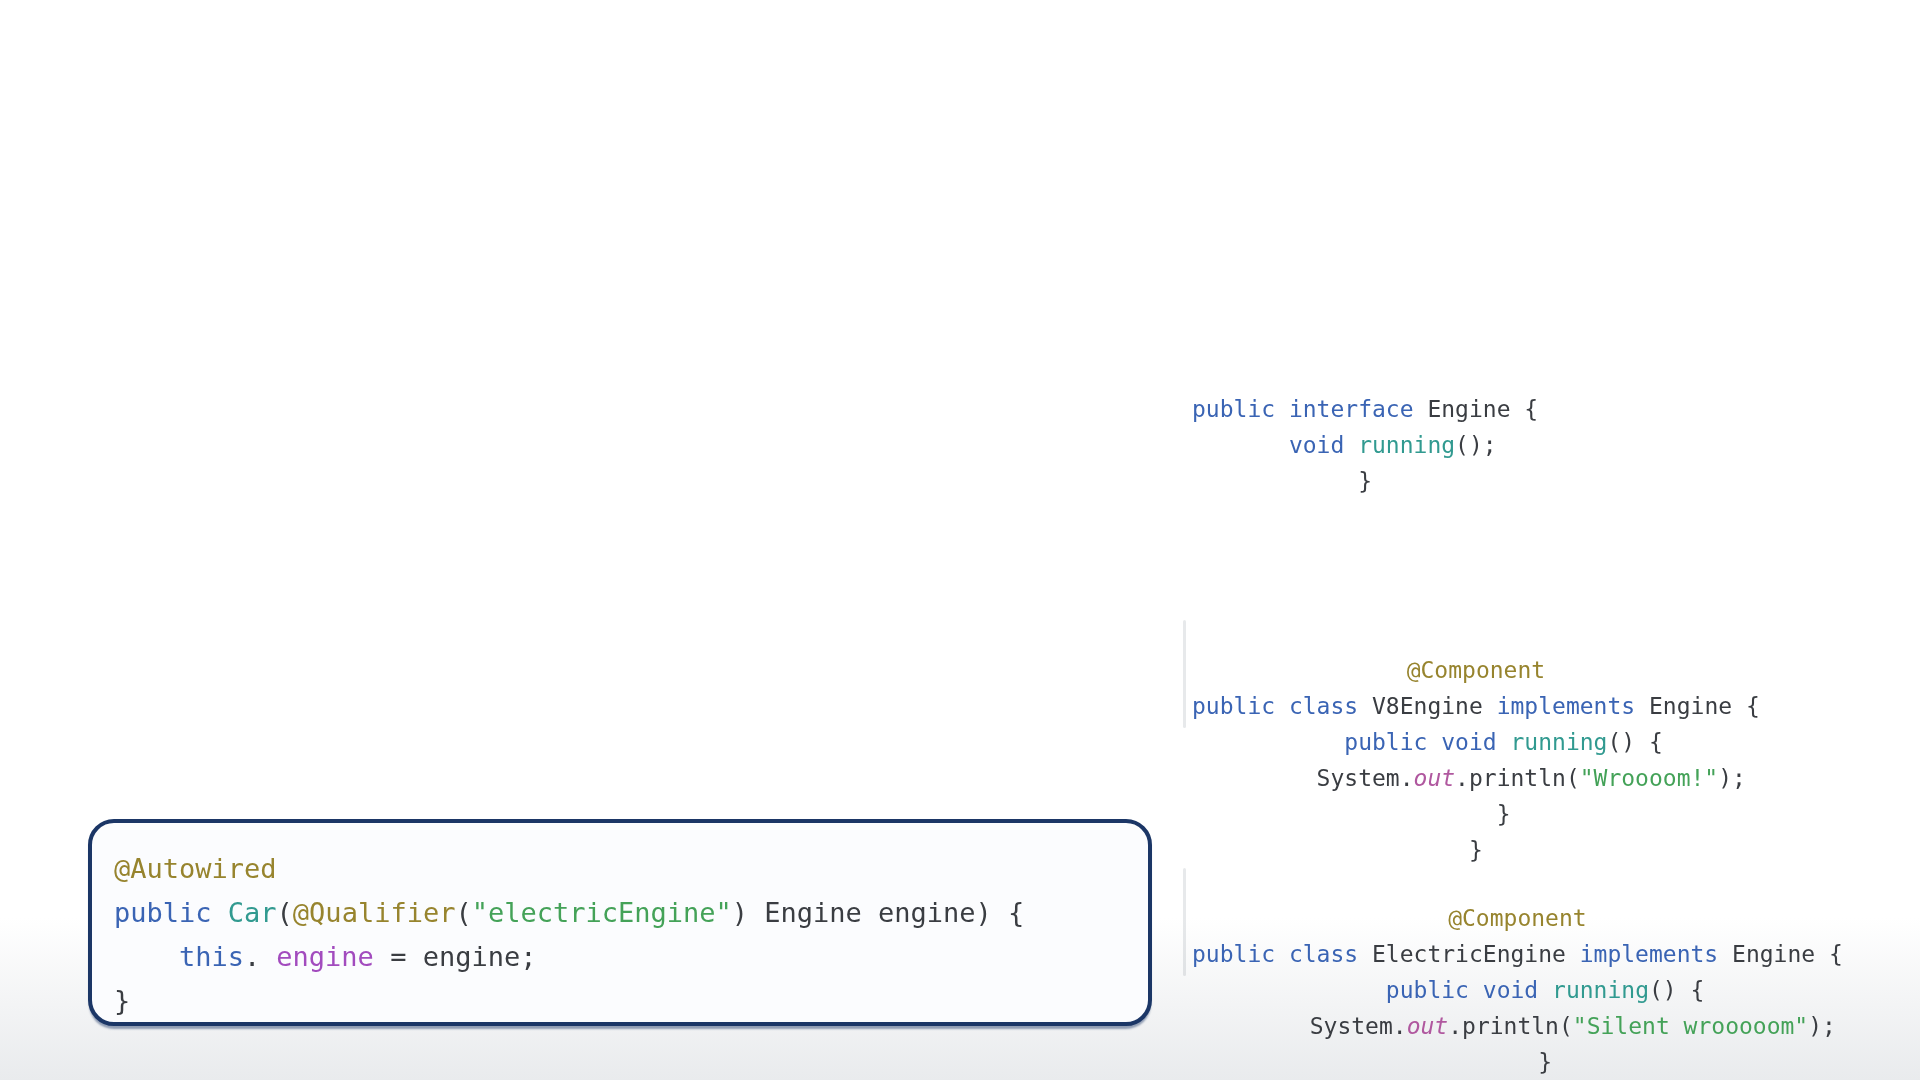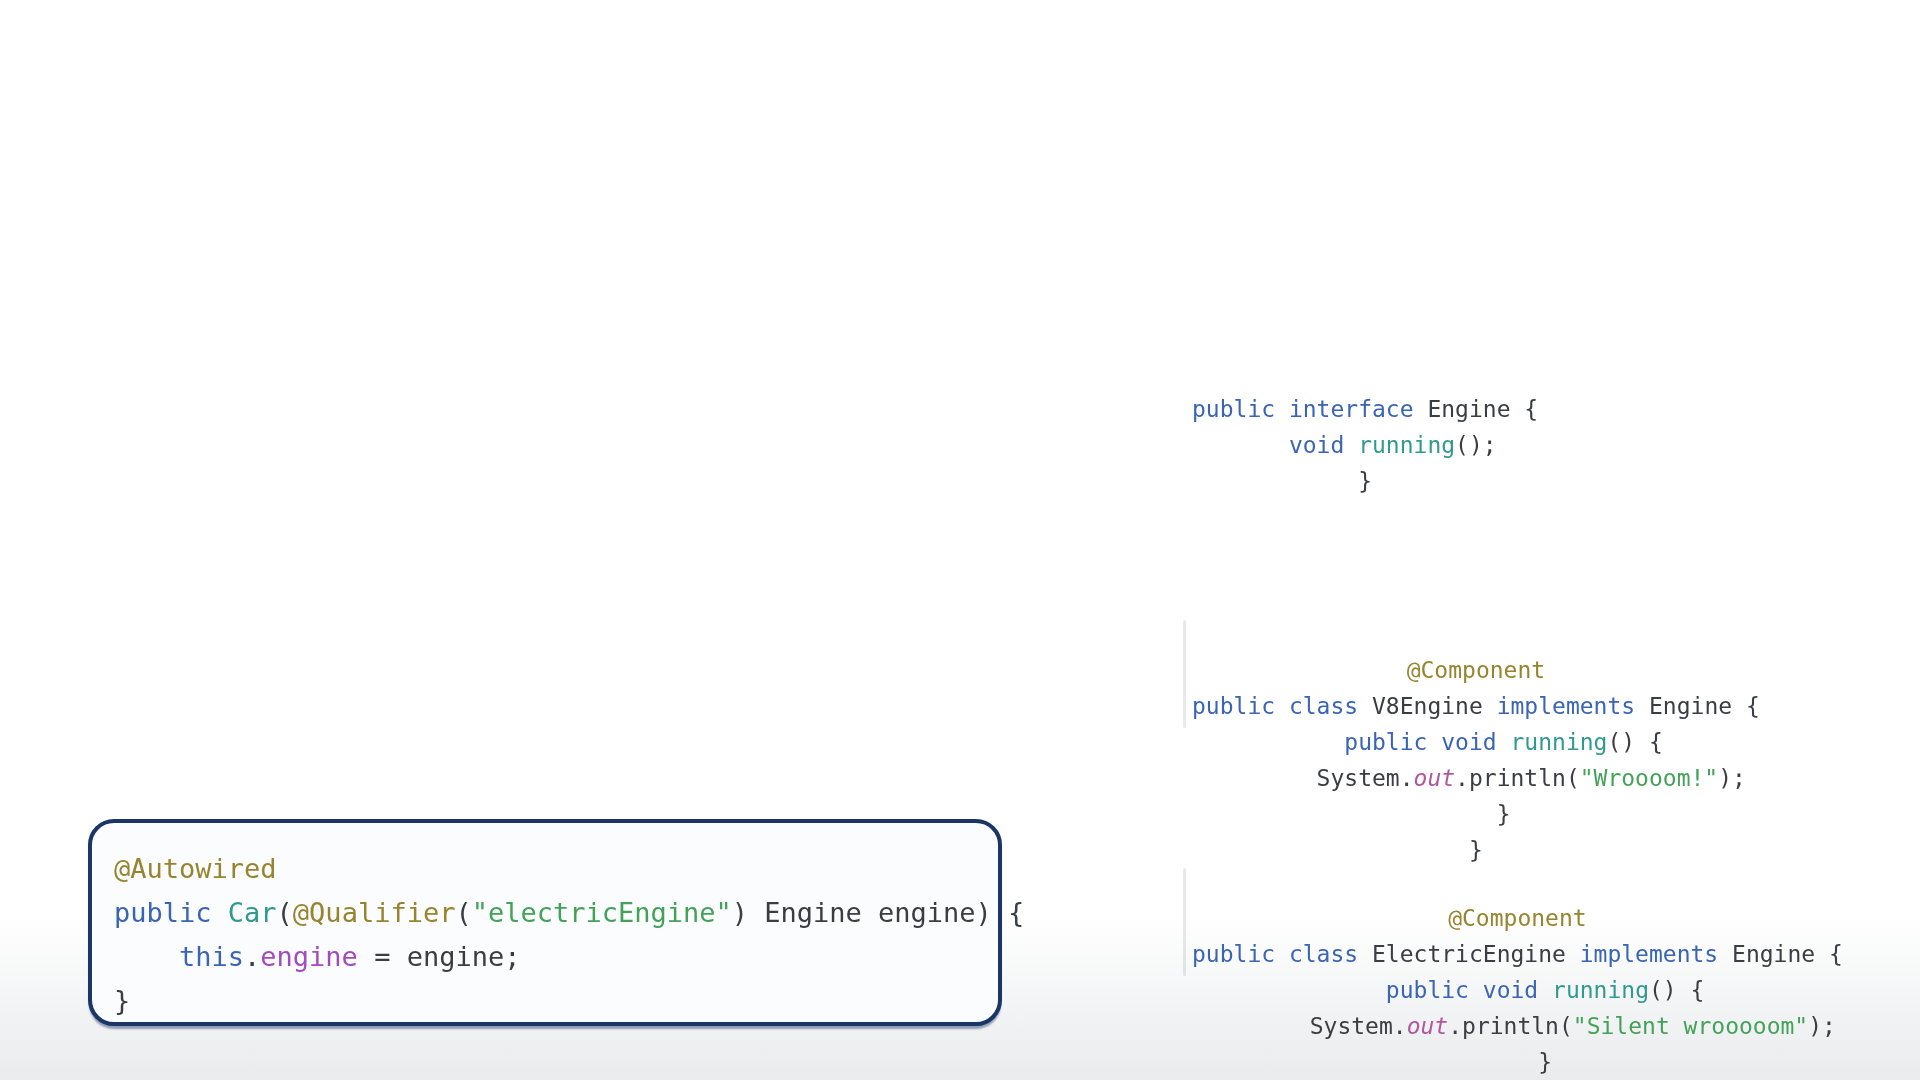--- a/index.html
+++ b/index.html
@@ -26,30 +26,30 @@
     white-space: pre;
   }
   .code-line {
     white-space: pre;
   }
   
   .t-keyword      { color: var(--c-keyword, #3a64b4); }
   .t-annotation   { color: var(--c-annotation, #97842e); margin-top: 20px; }
   .t-string       { color: var(--c-string, #44a258); }
   .t-method       { color: var(--c-method, #319a90); }
-  .t-field        { color: var(--c-field, #a24bbe); }
+  .t-field        { color: var(--c-field, #a24bbe); margin-left: 16px; }
   .t-static_field { color: var(--c-static_field, #b0589f); font-style: italic; margin-top: 31px; }
   .t-plain        { color: var(--c-plain, #3a3d42); }
 
   
   .code-box {
     position: absolute;
     left: 88px;
     top: 819px;
-    width: 914px;
+    width: 1064px;
     height: 207px;
     box-sizing: border-box;
     border: 4px solid var(--c-box_border, #1b3666);
     border-radius: 26px;
     background: var(--c-box_bg, #fbfcfe);
     box-shadow: 0 4px 2px -1px rgba(27, 54, 102, 0.45);
   }
   .left-code {
     position: absolute;
     left: 22px;

